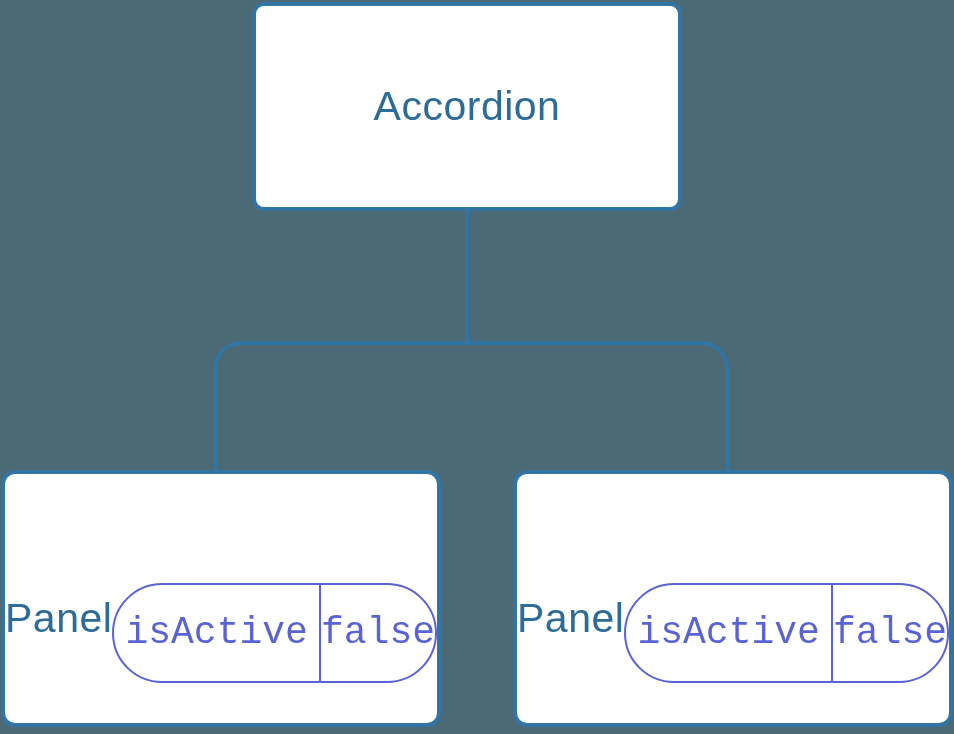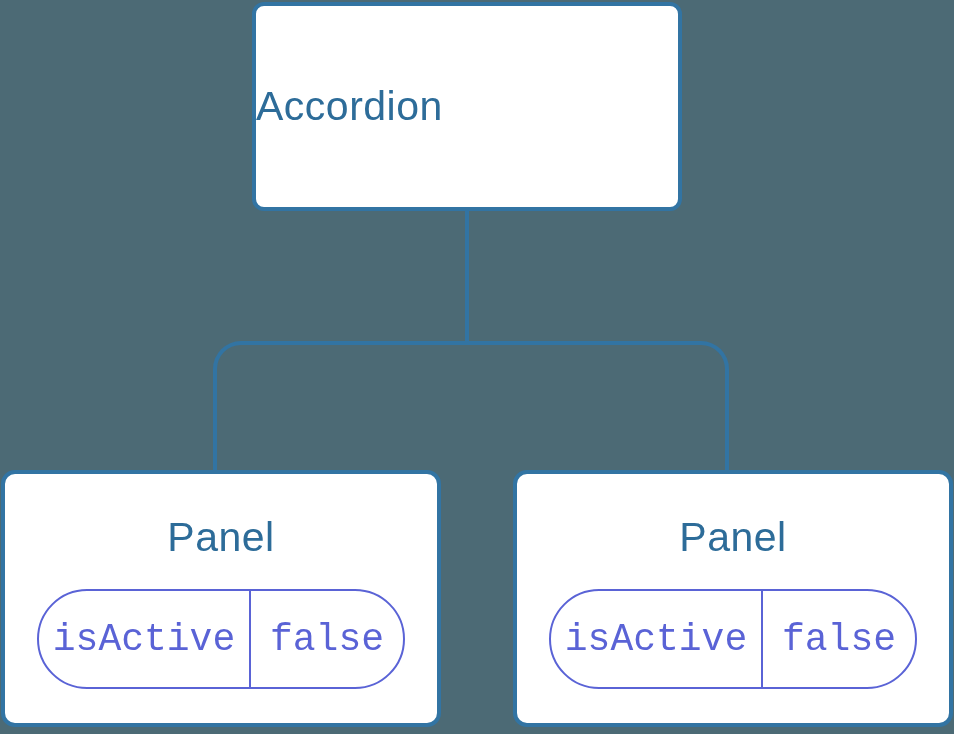--- a/index.html
+++ b/index.html
@@ -29,41 +29,41 @@
   }
   .node-label {
     color: var(--heading);
     font-size: 41px;
     letter-spacing: 0.5px;
   }
   .root-node {
     left: 252px; top: 2px;
     width: 430px; height: 209px;
     border-radius: 12px;
-    display: flex; align-items: center; justify-content: flex-start;
+    display: flex; align-items: center; justify-content: center;
   }
   .stem {
     position: absolute;
     left: 465px; top: 209px;
     width: 4px; height: 134px;
     background: var(--line);
   }
   .bracket {
     position: absolute;
     left: 213px; top: 341px;
     width: 516px; height: 129px;
     border: solid var(--line);
     border-width: 4px 4px 0 4px;
     border-radius: 28px 28px 0 0;
   }
   .panel-node {
     top: 470px;
     width: 440px; height: 257px;
     border-radius: 14px;
-    display: flex; flex-direction: column; align-items: center;
+    display: flex; align-items: center;
     padding-top: 40px;
   }
   .panel-left  { left: 1px; }
   .panel-right { left: 513px; }
   .state-pill {
     margin-top: 28px;
     width: 368px; height: 100px;
     border: 2.5px solid var(--state);
     border-radius: 50px;
     display: flex;

